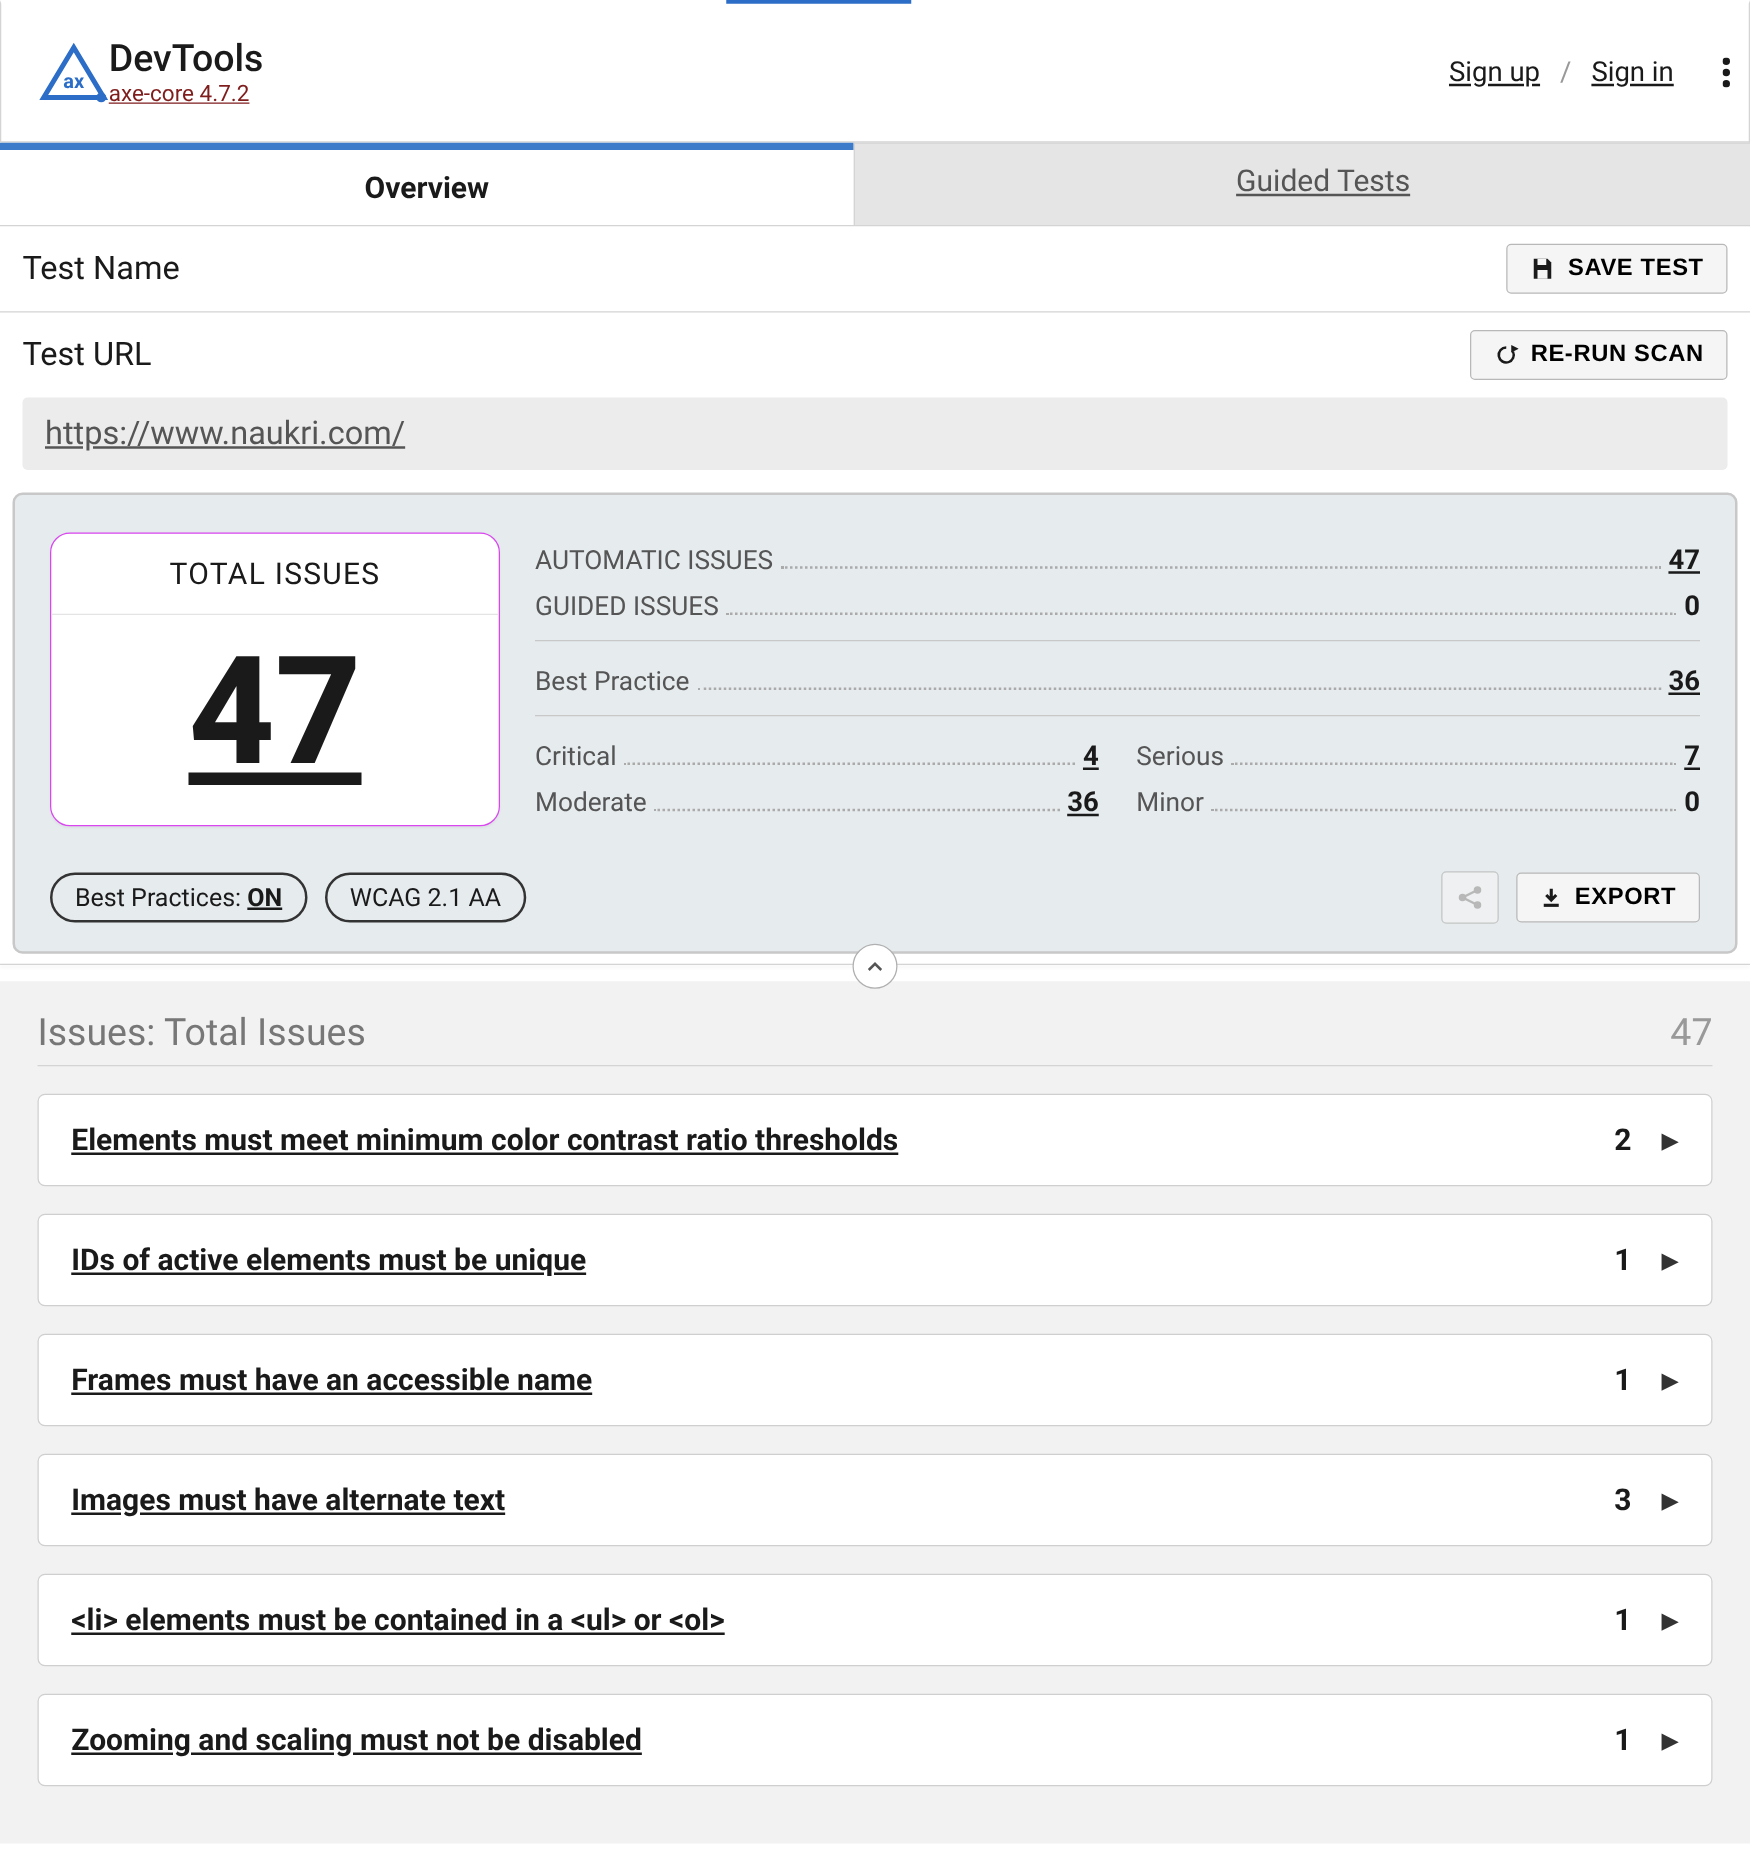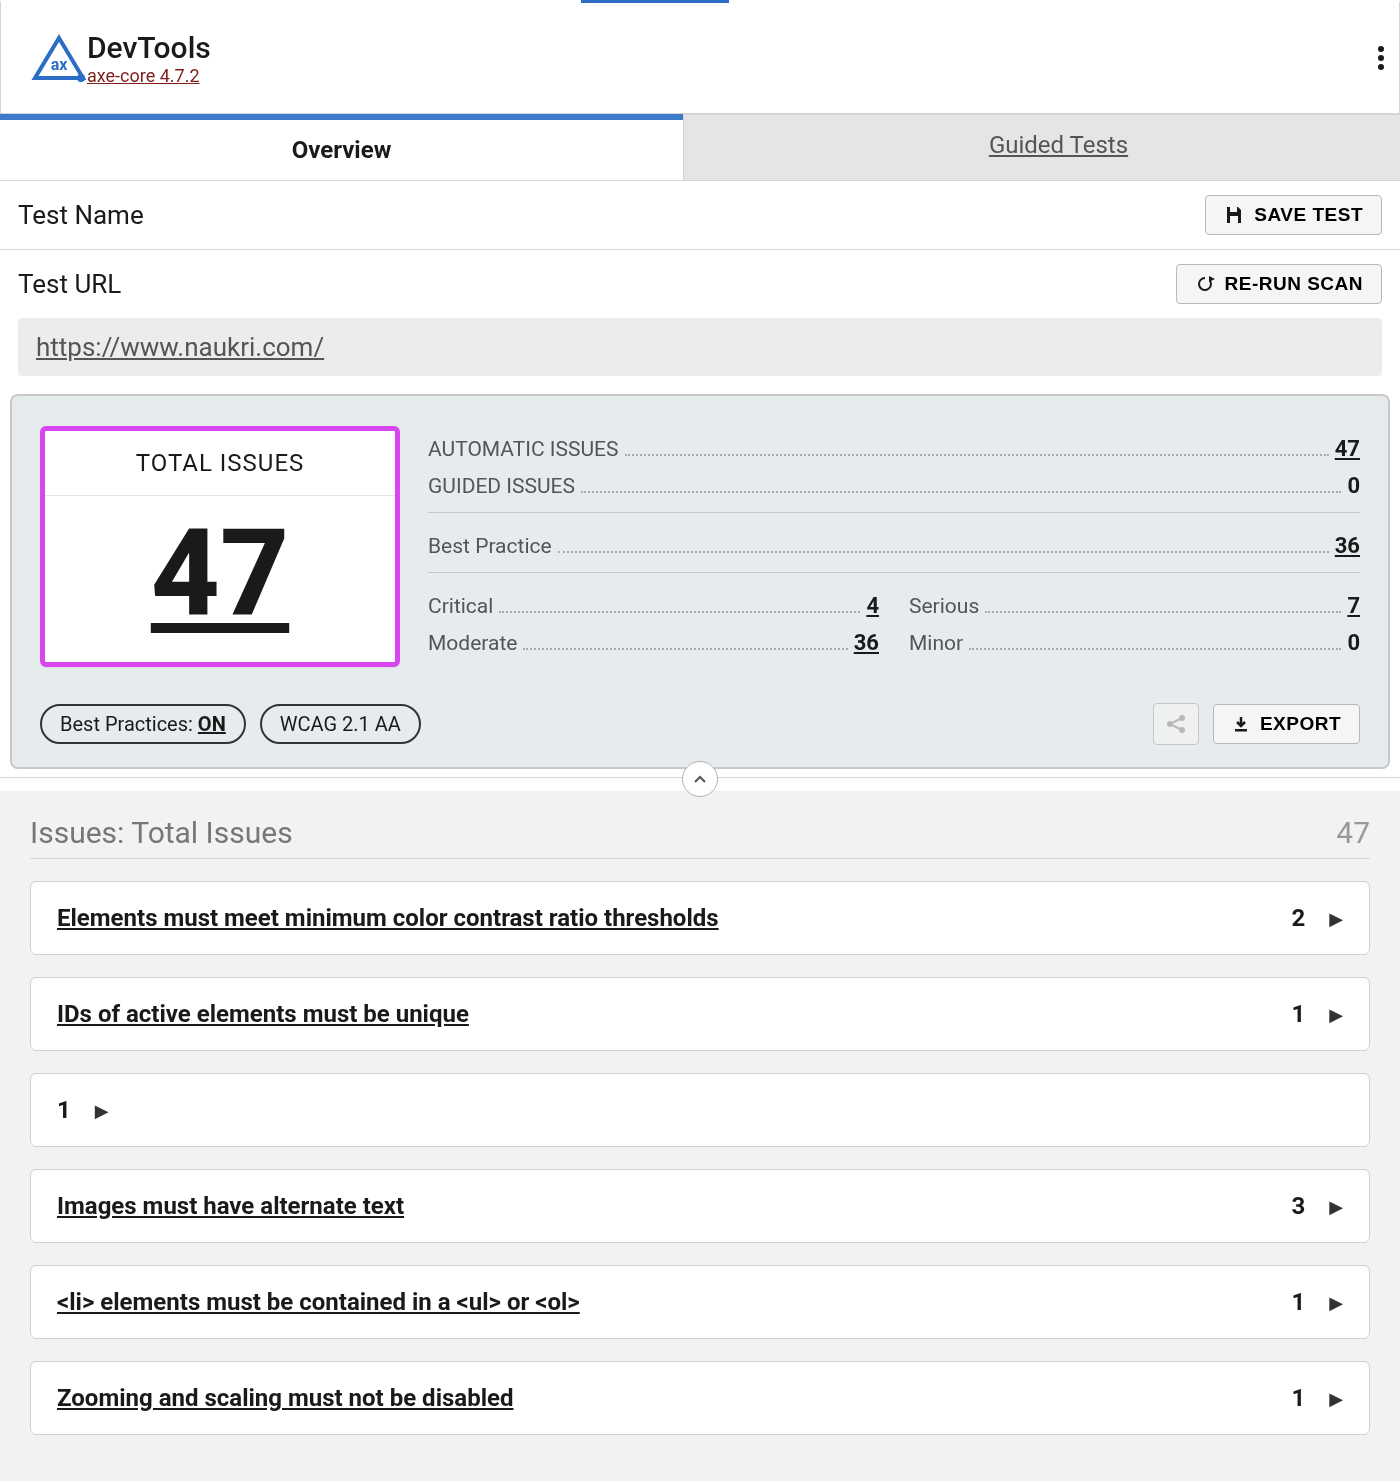--- a/index.html
+++ b/index.html
@@ -122,22 +122,22 @@
   .summary-panel {
     margin: 0 10px;
     border: 2px solid #c8c8c8;
     border-radius: 8px;
     background: #e6ebee;
     padding: 30px 28px 22px 28px;
   }
   .summary-top { display: flex; gap: 28px; }
   .total-card {
     background: #fff;
-    border: 5px solid #d946ef;
-    border-radius: 6px;
+    border: 1px solid #d946ef;
+    border-radius: 16px;
     width: 360px;
     box-shadow: 0 1px 2px rgba(0,0,0,0.05);
   }
   .total-head {
     text-align: center;
     font-size: 24px;
     letter-spacing: 1px;
     padding: 18px 0;
     border-bottom: 1px solid #e4e4e4;
   }
@@ -254,20 +254,25 @@
     <svg class="brand-logo" viewBox="0 0 56 48">
       <polygon points="28,4 52,44 4,44" fill="none" stroke="#2c6ec7" stroke-width="4"></polygon>
       <text x="28" y="36" text-anchor="middle" font-size="16" fill="#2c6ec7" font-weight="bold">ax</text>
       <circle cx="50" cy="44" r="4" fill="#2c6ec7"></circle>
     </svg>
     <div class="brand-text">
       <span class="brand-title">DevTools</span>
       <span class="brand-sub">axe-core 4.7.2</span>
     </div>
   </div>
+  <div class="auth">
+    <a>Sign up</a>
+    <span class="auth-sep">/</span>
+    <a>Sign in</a>
+  </div>
   <div class="kebab">
     <svg width="6" height="24" viewBox="0 0 6 24">
       <circle cx="3" cy="3" r="3" fill="#1a1a1a"></circle>
       <circle cx="3" cy="12" r="3" fill="#1a1a1a"></circle>
       <circle cx="3" cy="21" r="3" fill="#1a1a1a"></circle>
     </svg>
   </div>
 </div>
 
 <div class="tabs">
@@ -399,20 +404,21 @@
         </div>
       </div>
       <div class="issue-item">
         <span class="issue-label">IDs of active elements must be unique</span>
         <div class="issue-right">
           <span class="issue-num">1</span>
           <span class="chev">▶</span>
         </div>
       </div>
       <div class="issue-item">
+        <span class="issue-label">Frames must have an accessible name</span>
         <div class="issue-right">
           <span class="issue-num">1</span>
           <span class="chev">▶</span>
         </div>
       </div>
       <div class="issue-item">
         <span class="issue-label">Images must have alternate text</span>
         <div class="issue-right">
           <span class="issue-num">3</span>
           <span class="chev">▶</span>

